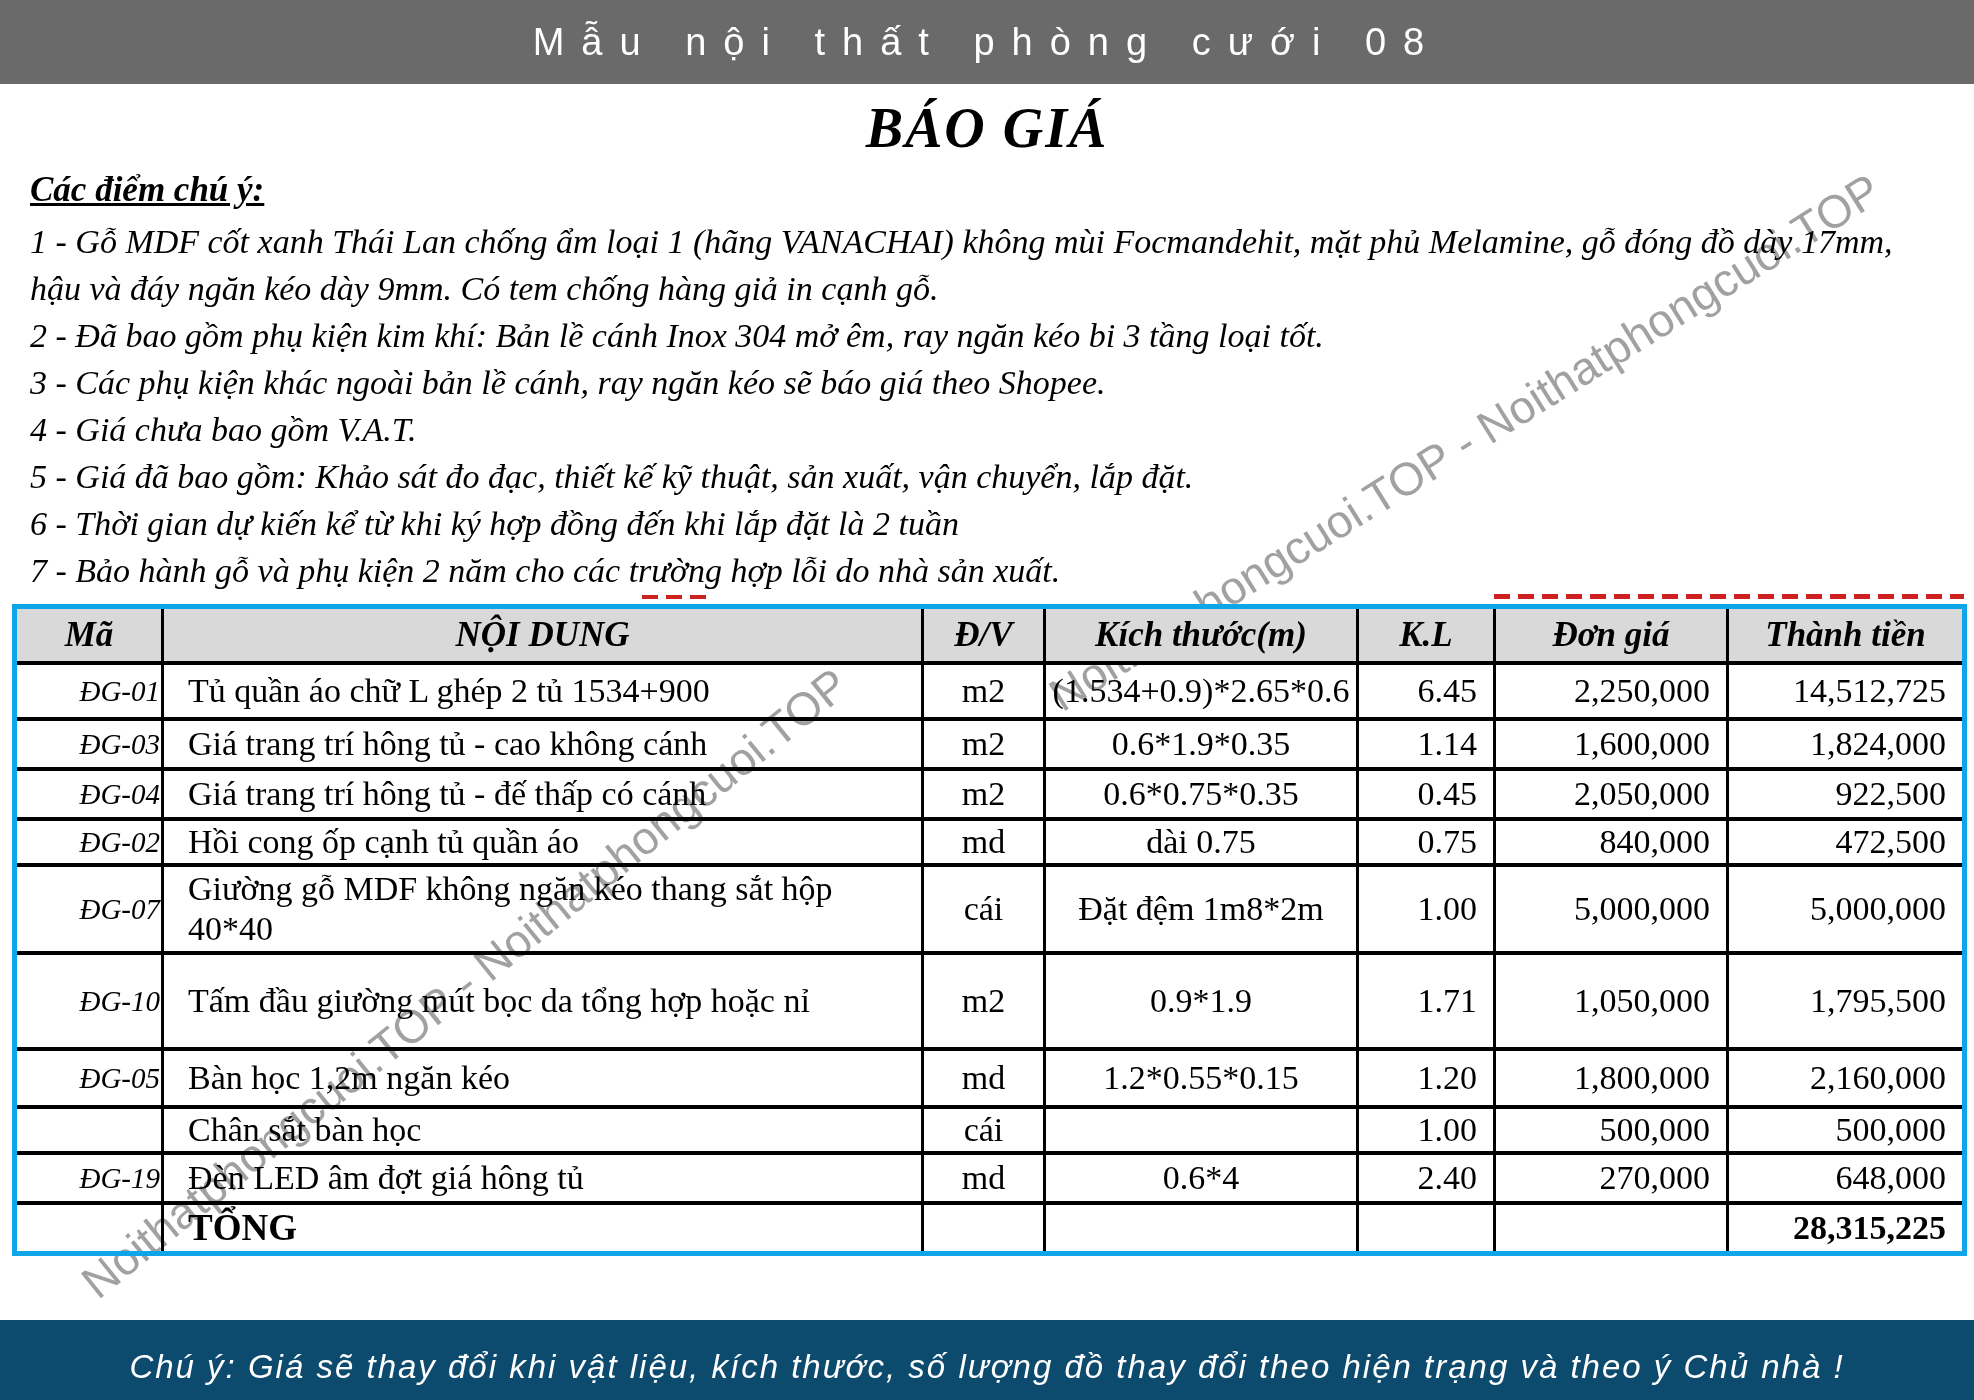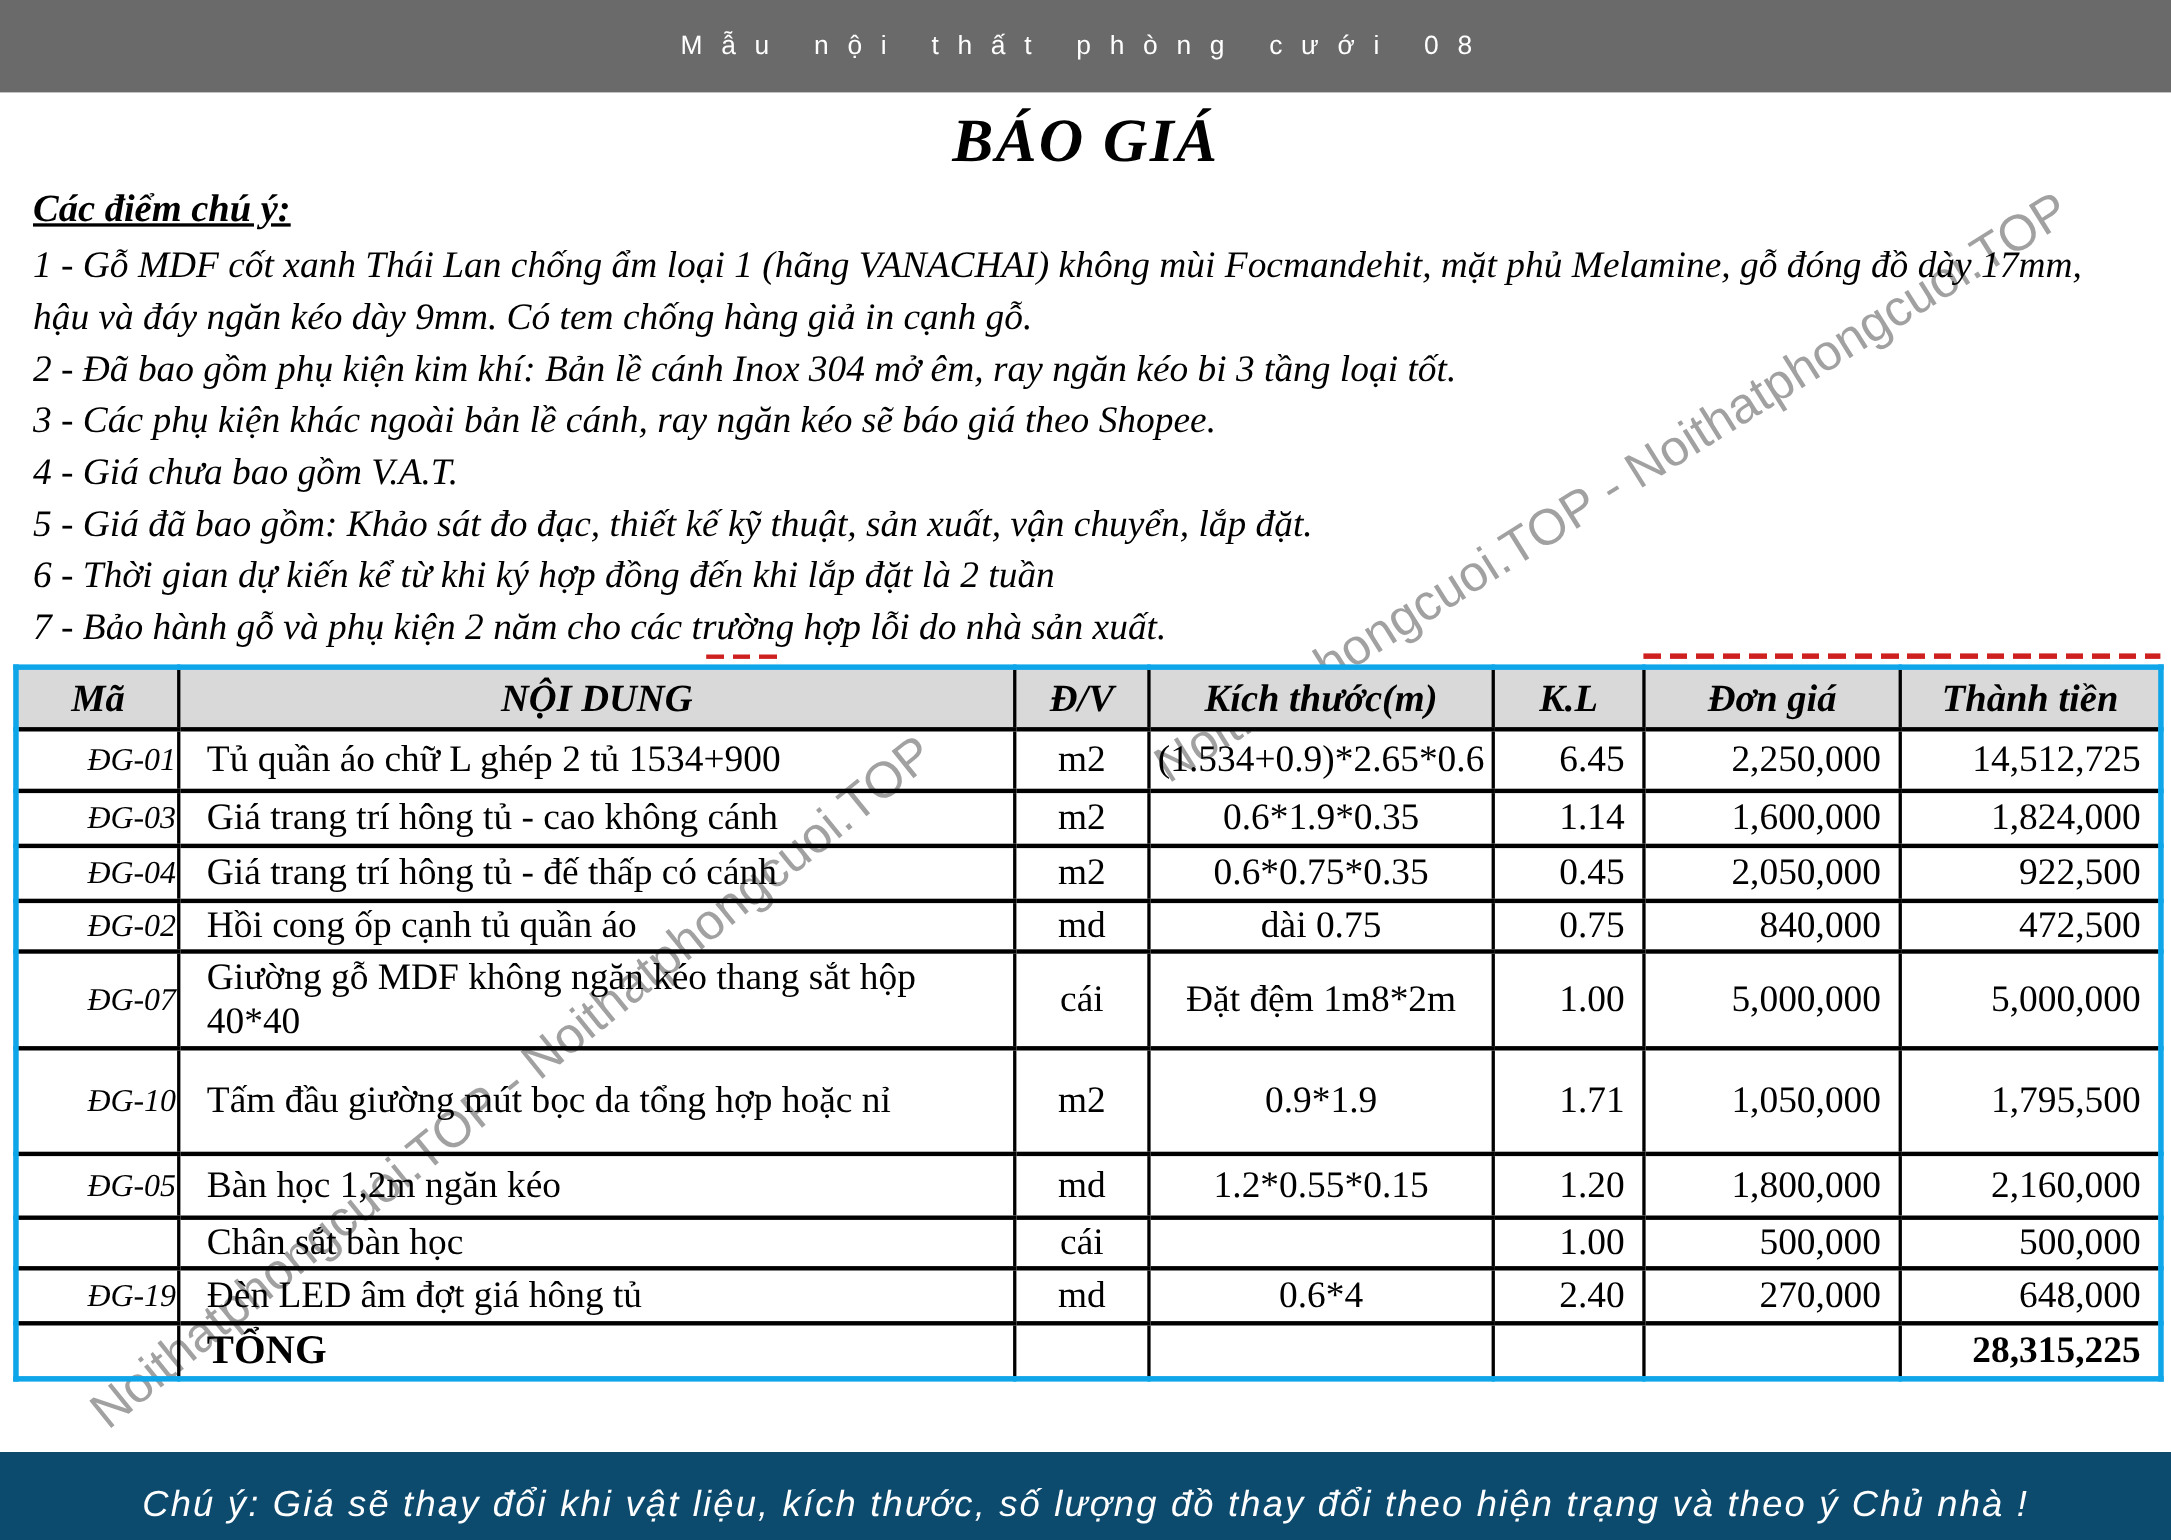--- a/index.html
+++ b/index.html
@@ -13,21 +13,21 @@
   }
 
   
   .topbar {
     position: absolute; left: 0; top: 0; width: 1974px; height: 84px;
     background: #6a6a6a; z-index: 4;
     display: flex; align-items: center; justify-content: center;
   }
   .topbar .bar-text {
     font-family: "Liberation Sans", "DejaVu Sans", sans-serif;
-    font-weight: 300; font-size: 24px; color: #ffffff;
+    font-weight: 300; font-size: 38px; color: #ffffff;
     letter-spacing: 17px; white-space: nowrap;
   }
   .bottombar {
     position: absolute; left: 0; top: 1320px; width: 1974px; height: 80px;
     background: #0c4a6e; z-index: 4;
     display: flex; align-items: center; justify-content: center;
   }
   .bottombar .bar-text {
     font-family: "Liberation Sans", "DejaVu Sans", sans-serif;
     font-weight: 300; font-style: italic; font-size: 33px; color: #ffffff;

